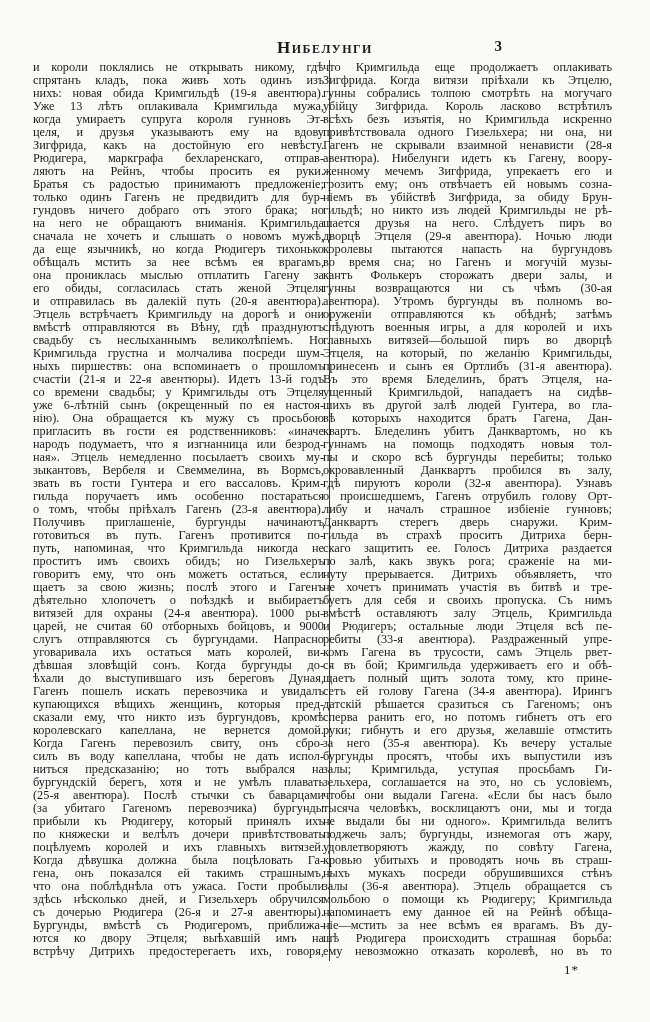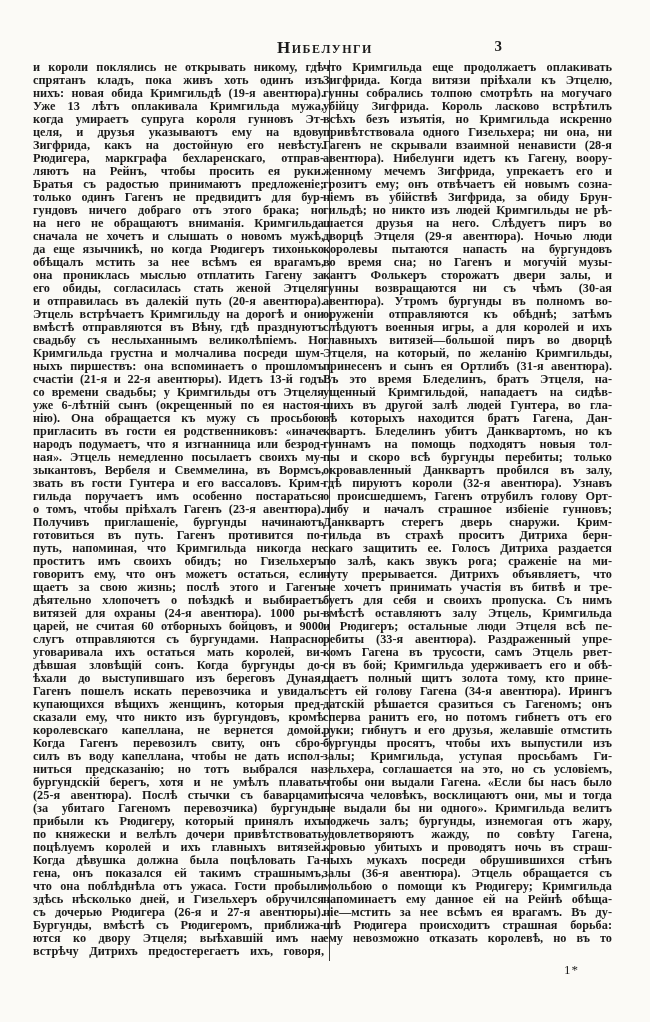--- a/index.html
+++ b/index.html
@@ -26,21 +26,20 @@
   }
   .page-number {
     position: absolute; right: 44px; top: 0;
     font-weight: 700;
     font-size: 15px;
   }
 
   .column {
     position: absolute; top: 61px;
     font-size: 12.3px;
-    font-weight: bold;
   }
   .column-left  { left: 33px;  width: 291px; }
   .column-right { left: 323px; width: 289px; }
 
   .text-line {
     height: 13px;
     line-height: 13px;
     overflow: hidden;
     text-align: justify;
     text-align-last: justify;
@@ -191,20 +190,21 @@
       <div class="text-line">вмѣстѣ оставляютъ залу Этцель, Кримгильда</div>
       <div class="text-line">и Рюдигеръ; остальные люди Этцеля всѣ пе-</div>
       <div class="text-line">ребиты (33-я авентюра). Раздраженный упре-</div>
       <div class="text-line">комъ Гагена въ трусости, самъ Этцель рвет-</div>
       <div class="text-line">ся въ бой; Кримгильда удерживаетъ его и обѣ-</div>
       <div class="text-line">щаетъ полный щитъ золота тому, кто прине-</div>
       <div class="text-line">сетъ ей голову Гагена (34-я авентюра). Ирингъ</div>
       <div class="text-line">датскій рѣшается сразиться съ Гагеномъ; онъ</div>
       <div class="text-line">сперва ранитъ его, но потомъ гибнетъ отъ его</div>
       <div class="text-line">руки; гибнутъ и его друзья, желавшіе отмстить</div>
+      <div class="text-line">за него (35-я авентюра). Къ вечеру усталые</div>
       <div class="text-line">бургунды просятъ, чтобы ихъ выпустили изъ</div>
       <div class="text-line">залы; Кримгильда, уступая просьбамъ Ги-</div>
       <div class="text-line">зельхера, соглашается на это, но съ условіемъ,</div>
       <div class="text-line">чтобы они выдали Гагена. «Если бы насъ было</div>
       <div class="text-line">тысяча человѣкъ, восклицаютъ они, мы и тогда</div>
       <div class="text-line">не выдали бы ни одного». Кримгильда велитъ</div>
       <div class="text-line">поджечь залъ; бургунды, изнемогая отъ жару,</div>
       <div class="text-line">удовлетворяютъ жажду, по совѣту Гагена,</div>
       <div class="text-line">кровью убитыхъ и проводятъ ночь въ страш-</div>
       <div class="text-line">ныхъ мукахъ посреди обрушившихся стѣнъ</div>

